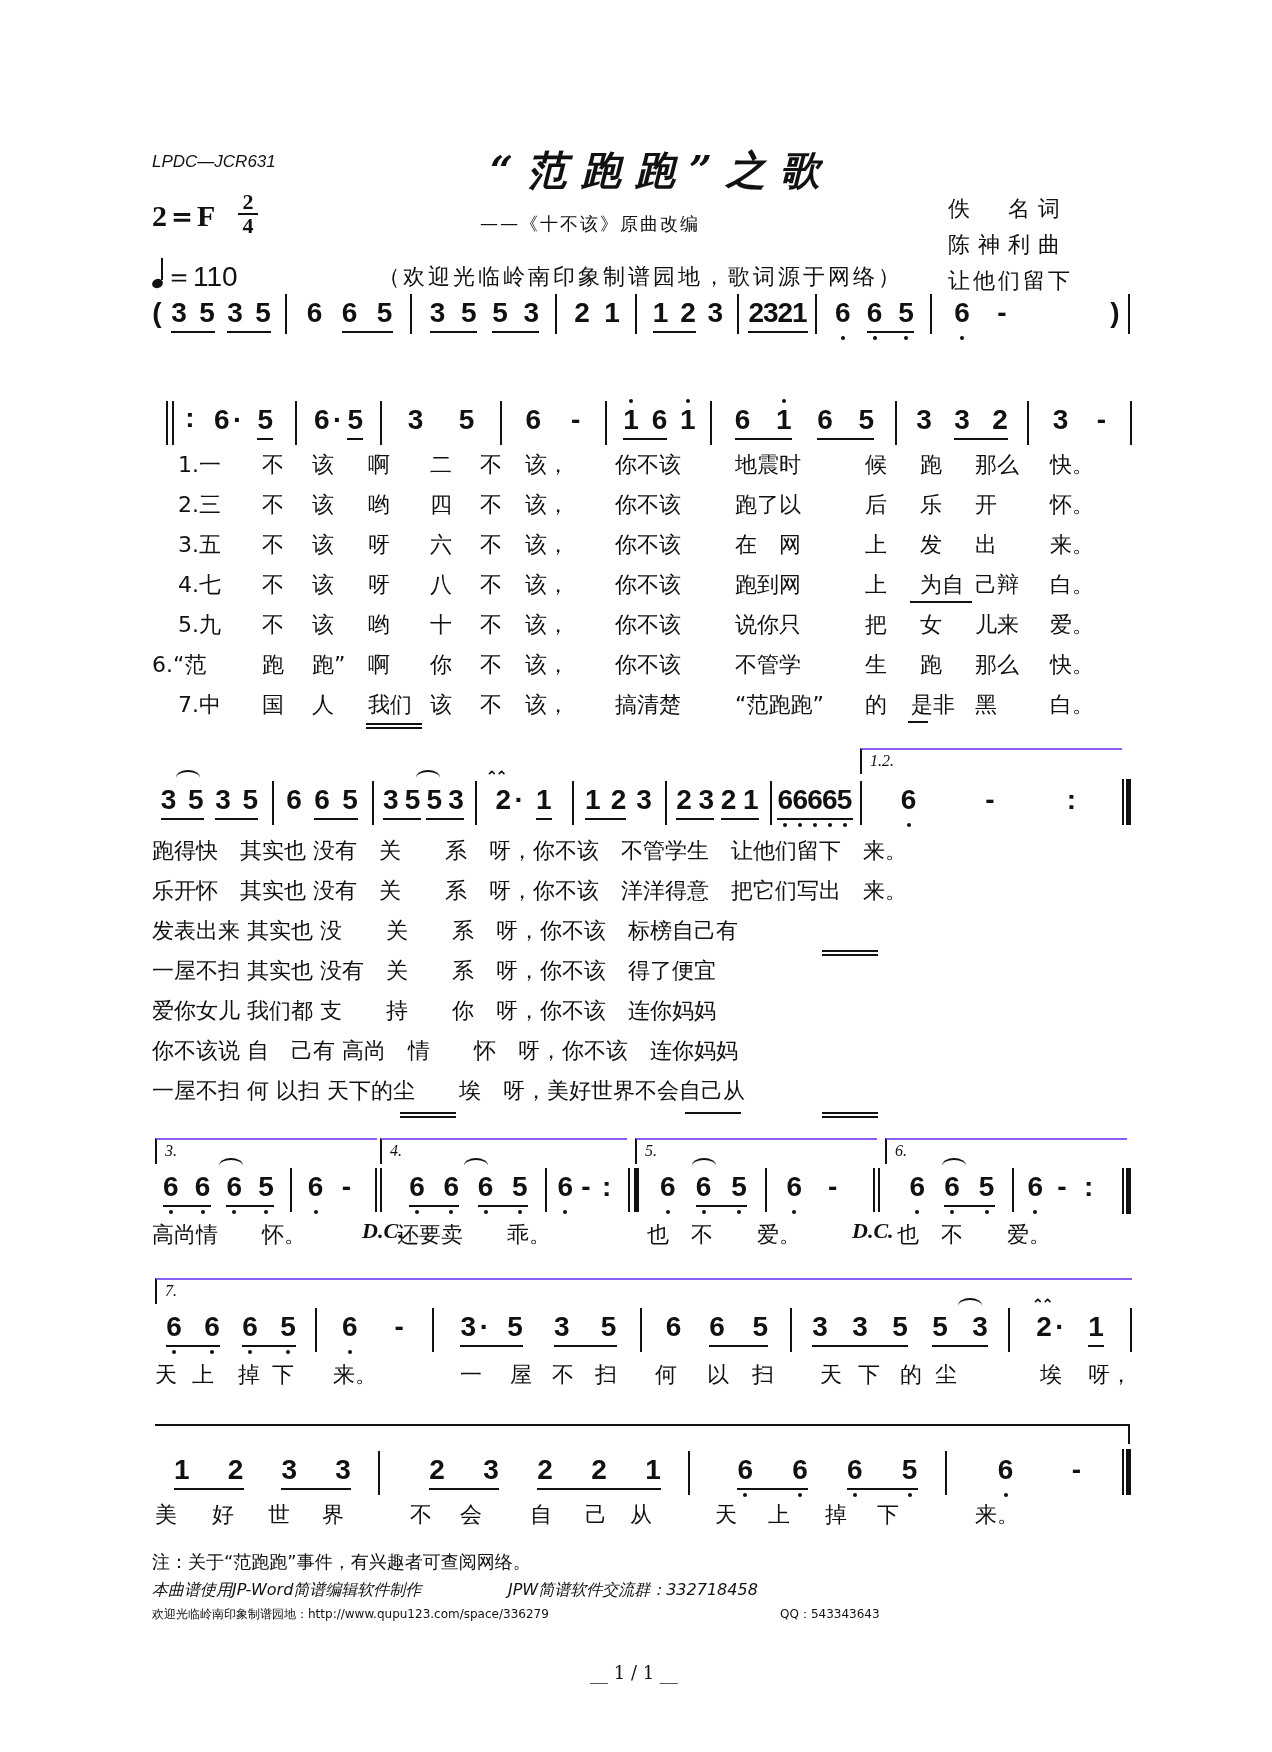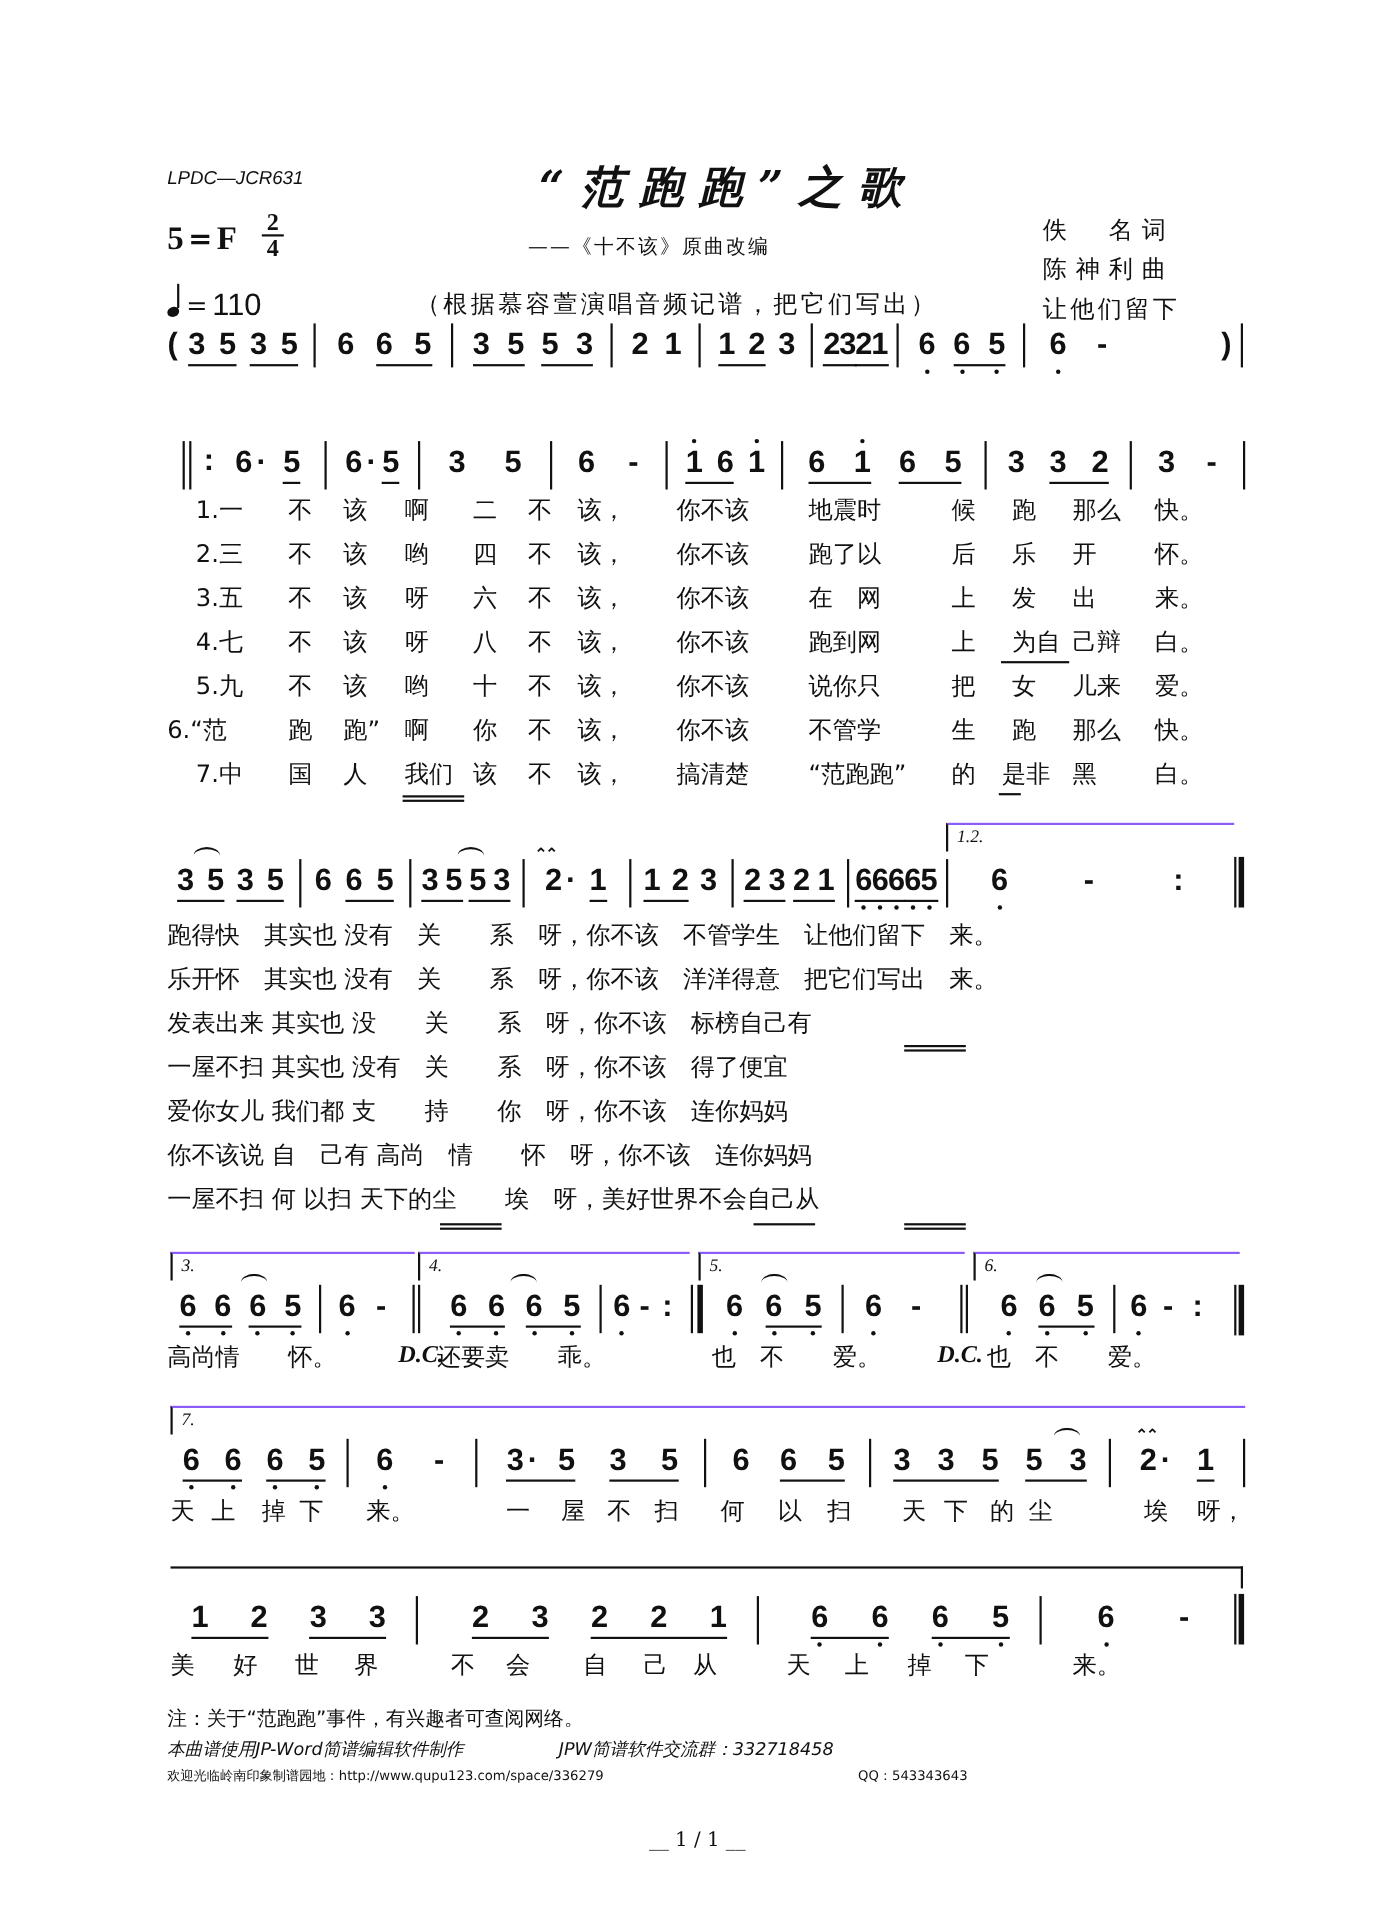--- a/index.html
+++ b/index.html
@@ -32,26 +32,26 @@
   .hl { position:absolute; height:2px; background:#111; }
   .dul { position:absolute; height:6px; border-top:2px solid #111; border-bottom:2px solid #111; box-sizing:border-box; }
   .ornament { position:absolute; font-size:14px; font-weight:bold; letter-spacing:-2px; }
 </style>
 </head>
 <body>
 
 <div class="abs code">LPDC—JCR631</div>
 <div class="abs title">“范跑跑”之歌</div>
 <div class="abs subtitle">——《十不该》原曲改编</div>
-<div class="abs note-src">（根据慕容萱演唱音频记谱，把它们写出）</div>
+<div class="abs note-src">（欢迎光临岭南印象制谱园地，歌词源于网络）</div>
 <div class="abs credits" style="top:194px">佚　名词</div>
 <div class="abs credits" style="top:230px">陈神利曲</div>
 <div class="abs credits" style="top:266px;letter-spacing:3px">让他们留下</div>
 
-<div class="abs key">5＝F</div>
+<div class="abs key">2＝F</div>
 <div class="abs timesig">
   <span>2</span>
   <span class="bar"></span>
   <span>4</span>
 </div>
 <div class="abs tempo">
   <span class="qn"></span><span class="stem"></span><span>＝110</span>
 </div>
 
 <div id="score">

